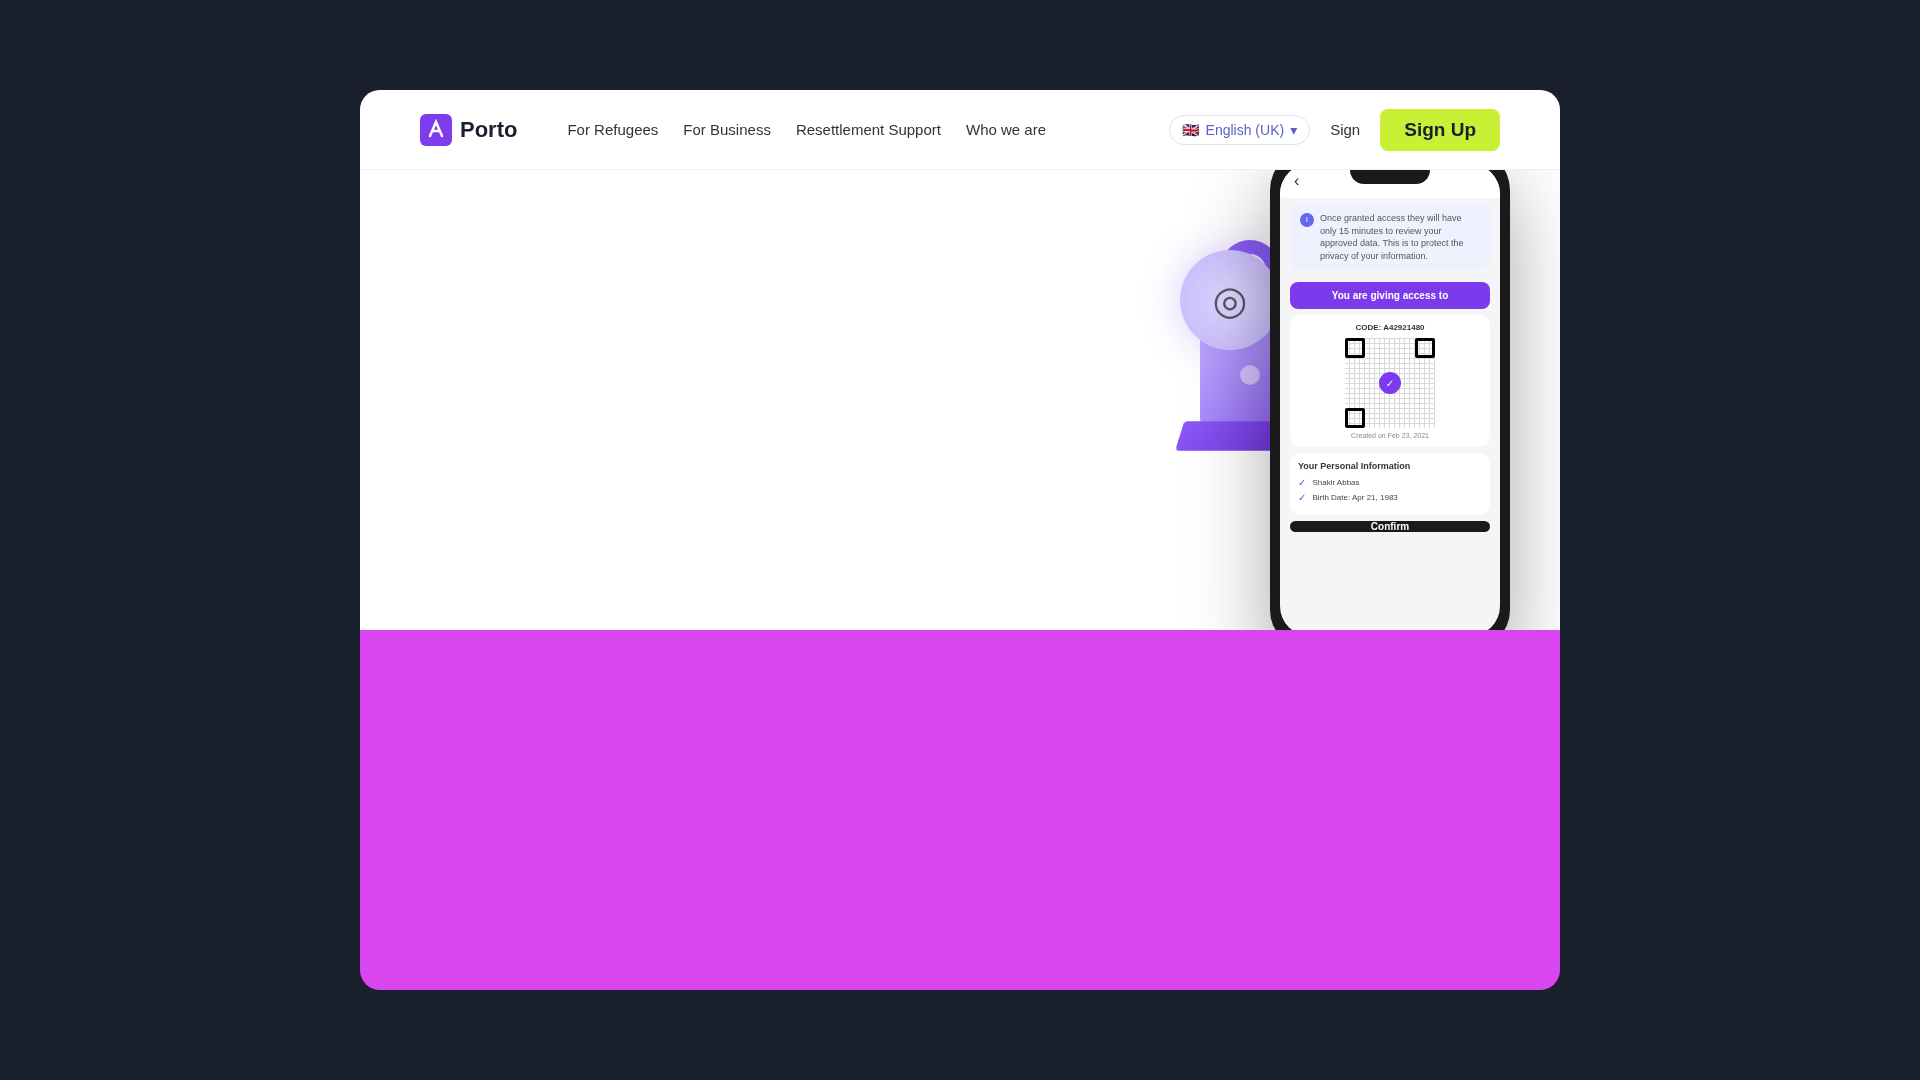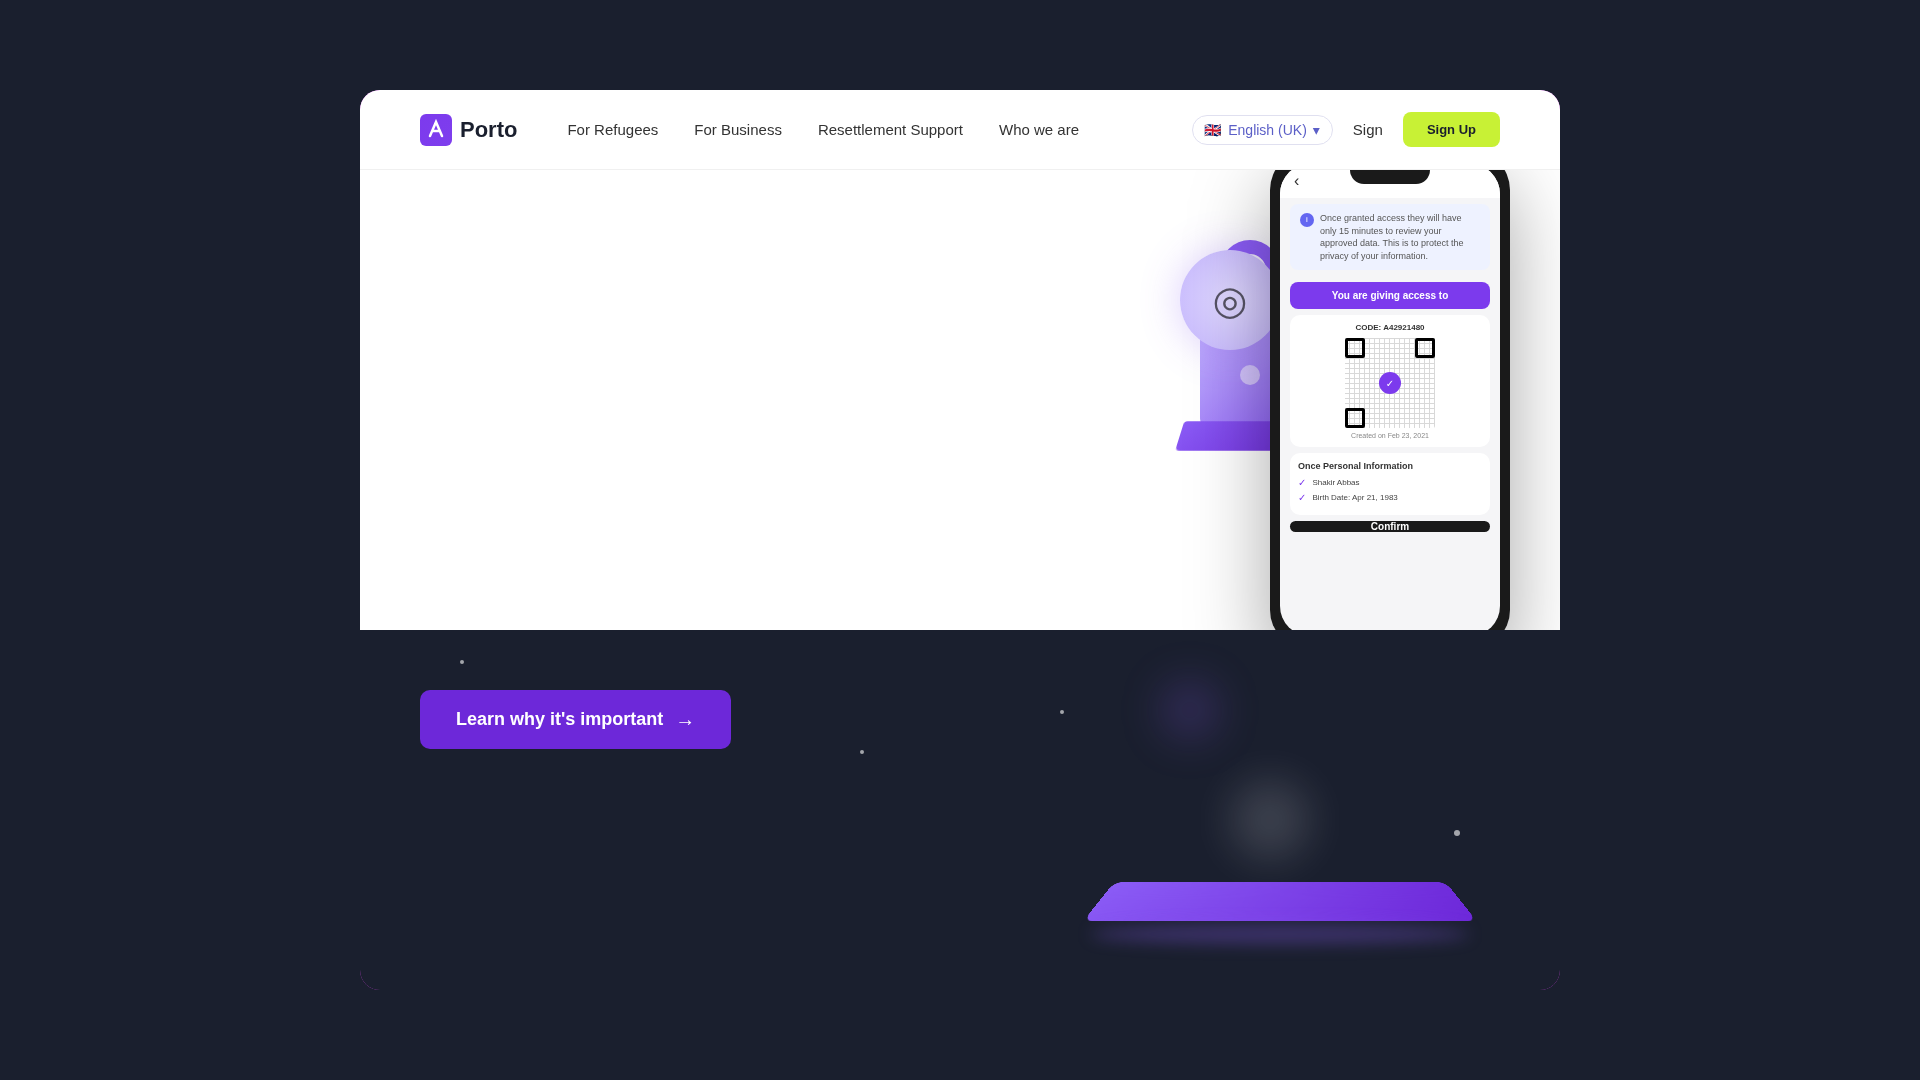--- a/index.html
+++ b/index.html
@@ -42,21 +42,21 @@
       width: 32px;
       height: 32px;
     }
     .logo-text {
       font-size: 22px;
       font-weight: 700;
       color: #1a1f2e;
     }
     .nav-links {
       display: flex;
-      gap: 36px;
+      gap: 25px;
       flex: 1;
     }
     .nav-link {
       font-size: 15px;
       color: #333;
       text-decoration: none;
       cursor: pointer;
     }
     .nav-right {
       display: flex;
@@ -77,21 +77,21 @@
     .login-btn {
       font-size: 15px;
       color: #333;
       cursor: pointer;
       font-weight: 500;
     }
     .signup-btn {
       background: #c8f135;
       color: #1a1f2e;
       font-weight: 700;
-      font-size: 13px;
+      font-size: 19px;
       padding: 10px 24px;
       border-radius: 8px;
       cursor: pointer;
       border: none;
     }
     
     .hero-top {
       background: white;
       padding: 60px 60px 0 60px;
       min-height: 460px;
@@ -487,49 +487,29 @@
             <div class="qr-code">
               <div class="qr-inner"></div>
               <div class="qr-corner tl"></div>
               <div class="qr-corner tr"></div>
               <div class="qr-corner bl"></div>
               <div class="qr-check">✓</div>
             </div>
             <div class="phone-created">Created on Feb 23, 2021</div>
           </div>
           <div class="phone-personal-section">
-            <div class="phone-personal-title">Once Personal Information</div>
+            <div class="phone-personal-title">Your Personal Information</div>
             <div class="phone-personal-row">
               <span class="phone-check-icon">✓</span>
               <span>Shakir Abbas</span>
             </div>
             <div class="phone-personal-row">
               <span class="phone-check-icon">✓</span>
               <span>Birth Date: Apr 21, 1983</span>
             </div>
           </div>
           <div class="phone-confirm-btn">Confirm</div>
         </div>
       </div>
     </div>
   </div>
 
-  <div class="hero-bottom">
-    
-    <div class="star" style="top:30px;left:100px;"></div>
-    <div class="star" style="top:80px;left:700px;"></div>
-    <div class="star" style="top:120px;left:500px;"></div>
-    <div class="star" style="top:200px;right:100px;width:6px;height:6px;"></div>
-    <div class="glow-dot" style="width:80px;height:80px;background:rgba(255,255,255,0.15);top:150px;right:250px;"></div>
-    <div class="glow-dot" style="width:60px;height:60px;background:rgba(139,92,246,0.2);top:50px;left:800px;"></div>
-
-    <button class="learn-btn">
-      <span>Learn why it's important</span>
-      <span class="arrow-right">→</span>
-    </button>
-
-    
-    <div class="bottom-platform">
-      <div class="platform-top"></div>
-      <div class="platform-shadow"></div>
-    </div>
-  </div>
 </div>
 
 </body></html>

